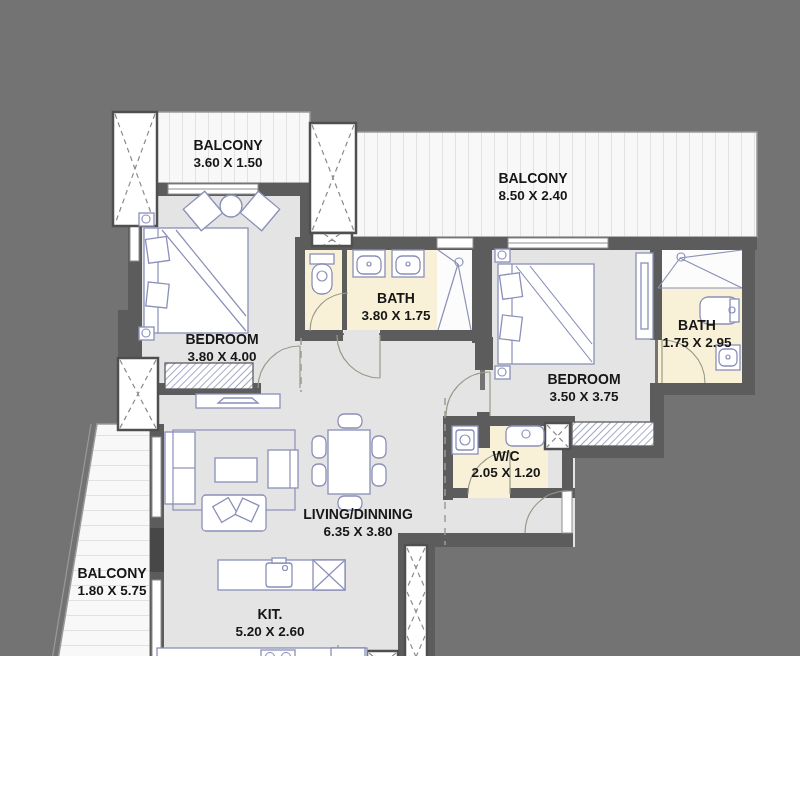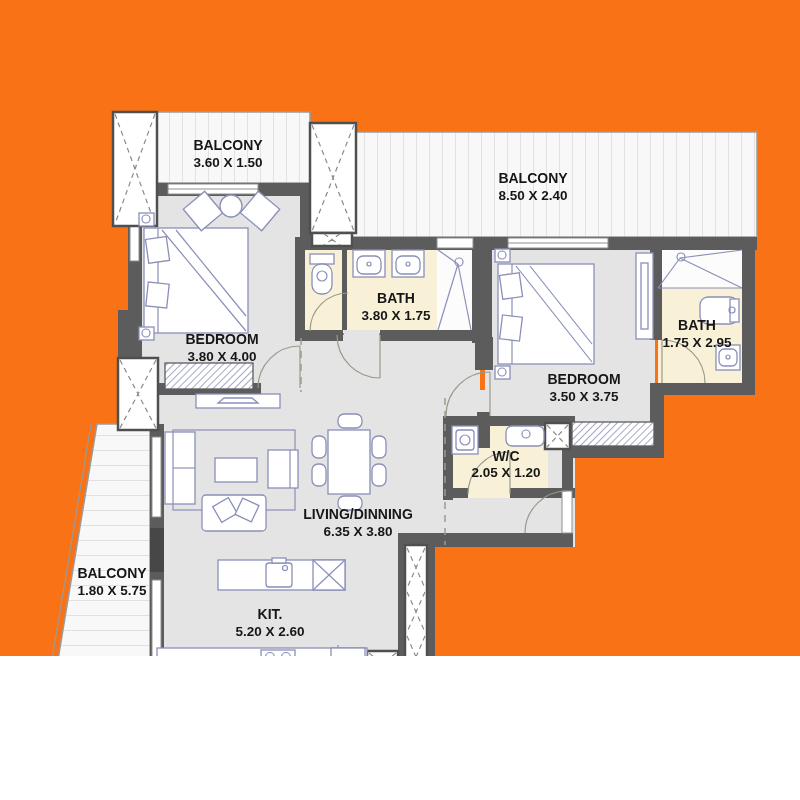--- a/index.html
+++ b/index.html
@@ -1,16 +1,16 @@
 <!DOCTYPE html>
 <html><head>
 <meta charset="utf-8">
 <style>
   html,body{margin:0;padding:0;background:#ffffff;}
-  .stage{position:relative;width:800px;height:656px;background:#f97316;overflow:hidden;
+  .stage{position:relative;width:800px;height:656px;background:#737373;overflow:hidden;
          font-family:"Liberation Sans",sans-serif;}
   svg{position:absolute;left:0;top:0;}
   text.room-name, text.room-dims{
     font-family:"Liberation Sans",sans-serif;
     font-weight:bold;
     fill:#161616;
     text-anchor:middle;
   }
   text.room-name{font-size:14px;}
   text.room-dims{font-size:13.5px;}

